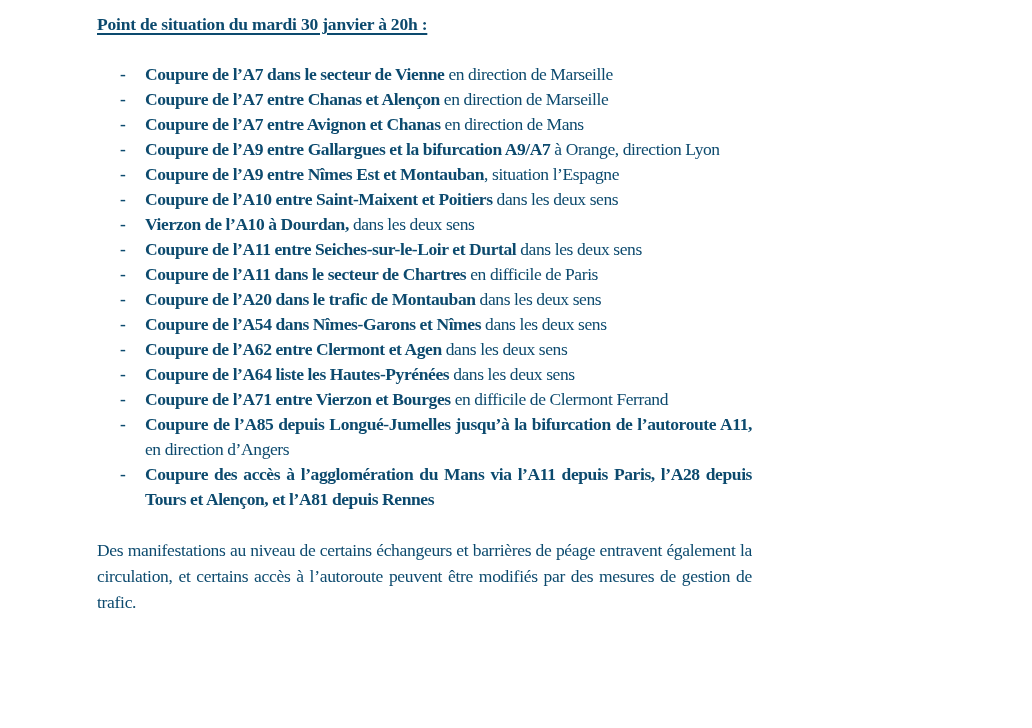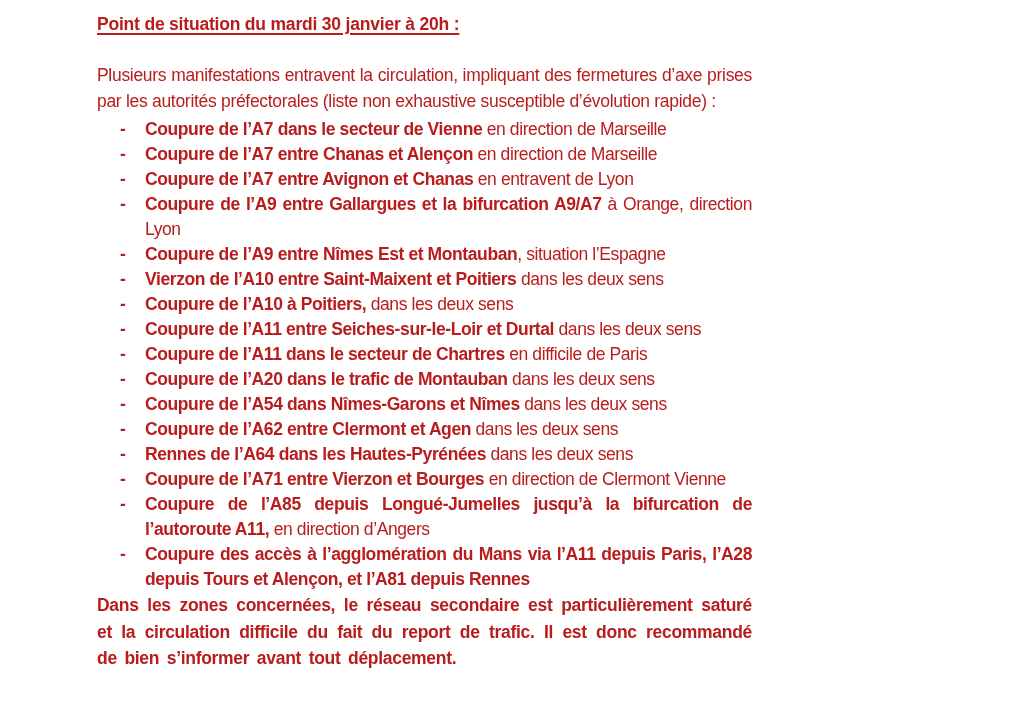--- a/index.html
+++ b/index.html
@@ -3,22 +3,22 @@
 <meta charset="utf-8">
 <style>
   html, body { margin: 0; padding: 0; background: #ffffff; }
   .page {
     position: relative;
     width: 832px;
     height: 728px;
     box-sizing: border-box;
     padding: 14px 80px 0 97px;
     background: #ffffff;
-    color: #b91c1c;
-    font-family: Liberation Sans, sans-serif;
+    color: #0c4a6e;
+    font-family: Liberation Serif, serif;
     font-size: 17.5px;
     letter-spacing: -0.3px;
     overflow: hidden;
   }
   .title {
     font-size: 17.5px;
     font-weight: 700;
     letter-spacing: -0.2px;
     margin: 0 0 27px 0;
     text-decoration: underline;
@@ -59,50 +59,49 @@
     font-weight: 700;
     word-spacing: 3px;
   }
 </style>
 </head>
 <body>
 
 <div class="page">
   <h1 class="title">Point de situation du mardi 30 janvier à 20h :</h1>
 
-  <p class="intro justify">Plusieurs manifestations entravent la circulation, impliquant des fermetures d’axe prises par les autorités préfectorales (liste non exhaustive susceptible d’évolution rapide) :</p>
 
   <ul class="closures">
       <li class="closure">
         <span class="marker">-</span>
         <span class="ctext"><b>Coupure de l’A7 dans le secteur de Vienne</b><span> en direction de Marseille</span></span>
       </li>
       <li class="closure">
         <span class="marker">-</span>
         <span class="ctext"><b>Coupure de l’A7 entre Chanas et Alençon</b><span> en direction de Marseille</span></span>
       </li>
       <li class="closure">
         <span class="marker">-</span>
-        <span class="ctext"><b>Coupure de l’A7 entre Avignon et Chanas</b><span> en entravent de Lyon</span></span>
+        <span class="ctext"><b>Coupure de l’A7 entre Avignon et Chanas</b><span> en direction de Mans</span></span>
       </li>
       <li class="closure">
         <span class="marker">-</span>
         <span class="ctext"><b>Coupure de l’A9 entre Gallargues et la bifurcation A9/A7</b><span> à Orange, direction Lyon</span></span>
       </li>
       <li class="closure">
         <span class="marker">-</span>
         <span class="ctext"><b>Coupure de l’A9 entre Nîmes Est et Montauban</b><span>, situation l’Espagne</span></span>
       </li>
       <li class="closure">
         <span class="marker">-</span>
-        <span class="ctext"><b>Vierzon de l’A10 entre Saint-Maixent et Poitiers</b><span> dans les deux sens</span></span>
+        <span class="ctext"><b>Coupure de l’A10 entre Saint-Maixent et Poitiers</b><span> dans les deux sens</span></span>
       </li>
       <li class="closure">
         <span class="marker">-</span>
-        <span class="ctext"><b>Coupure de l’A10 à Poitiers,</b><span> dans les deux sens</span></span>
+        <span class="ctext"><b>Vierzon de l’A10 à Dourdan,</b><span> dans les deux sens</span></span>
       </li>
       <li class="closure">
         <span class="marker">-</span>
         <span class="ctext"><b>Coupure de l’A11 entre Seiches-sur-le-Loir et Durtal</b><span> dans les deux sens</span></span>
       </li>
       <li class="closure">
         <span class="marker">-</span>
         <span class="ctext"><b>Coupure de l’A11 dans le secteur de Chartres</b><span> en difficile de Paris</span></span>
       </li>
       <li class="closure">
@@ -112,31 +111,31 @@
       <li class="closure">
         <span class="marker">-</span>
         <span class="ctext"><b>Coupure de l’A54 dans Nîmes-Garons et Nîmes</b><span> dans les deux sens</span></span>
       </li>
       <li class="closure">
         <span class="marker">-</span>
         <span class="ctext"><b>Coupure de l’A62 entre Clermont et Agen</b><span> dans les deux sens</span></span>
       </li>
       <li class="closure">
         <span class="marker">-</span>
-        <span class="ctext"><b>Rennes de l’A64 dans les Hautes-Pyrénées</b><span> dans les deux sens</span></span>
+        <span class="ctext"><b>Coupure de l’A64 liste les Hautes-Pyrénées</b><span> dans les deux sens</span></span>
       </li>
       <li class="closure">
         <span class="marker">-</span>
-        <span class="ctext"><b>Coupure de l’A71 entre Vierzon et Bourges</b><span> en direction de Clermont Vienne</span></span>
+        <span class="ctext"><b>Coupure de l’A71 entre Vierzon et Bourges</b><span> en difficile de Clermont Ferrand</span></span>
       </li>
       <li class="closure">
         <span class="marker">-</span>
         <span class="ctext"><b>Coupure de l’A85 depuis Longué-Jumelles jusqu’à la bifurcation de l’autoroute A11,</b><span> en direction d’Angers</span></span>
       </li>
       <li class="closure">
         <span class="marker">-</span>
         <span class="ctext"><b>Coupure des accès à l’agglomération du Mans via l’A11 depuis Paris, l’A28 depuis Tours et Alençon, et l’A81 depuis Rennes</b><span></span></span>
       </li>
     </ul>
 
+  <p class="outro justify">Des manifestations au niveau de certains échangeurs et barrières de péage entravent également la circulation, et certains accès à l’autoroute peuvent être modifiés par des mesures de gestion de trafic.</p>
 
-  <p class="advisory justify">Dans les zones concernées, le réseau secondaire est particulièrement saturé et la circulation difficile du fait du report de trafic. Il est donc recommandé de bien s’informer avant tout déplacement.</p>
 </div>
 
 </body></html>

